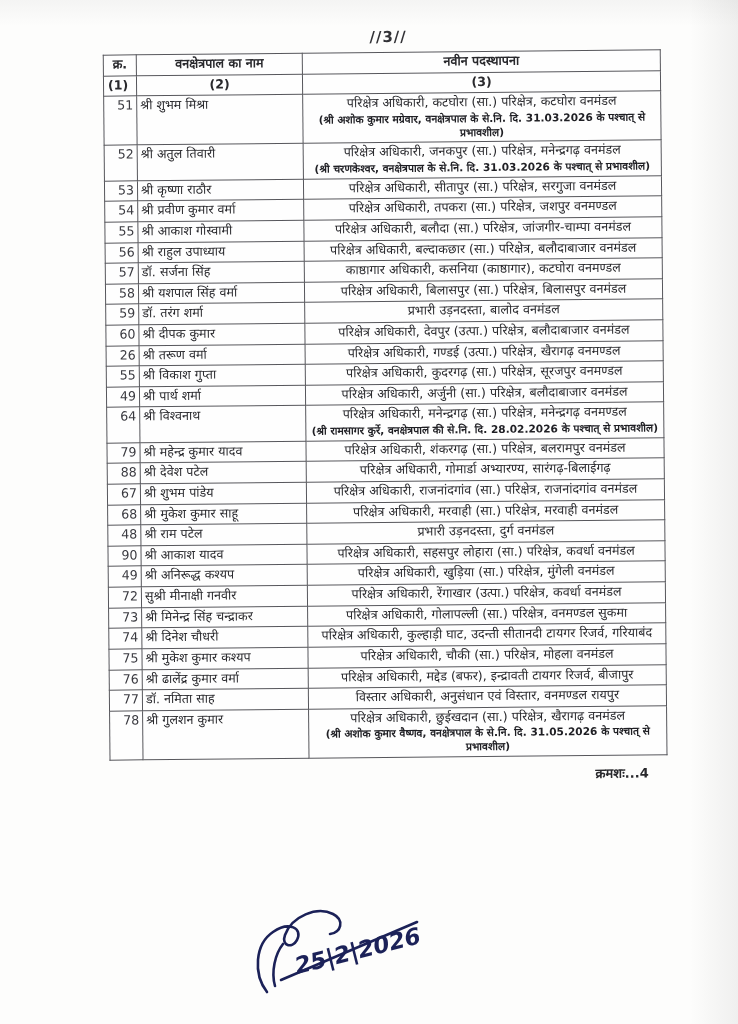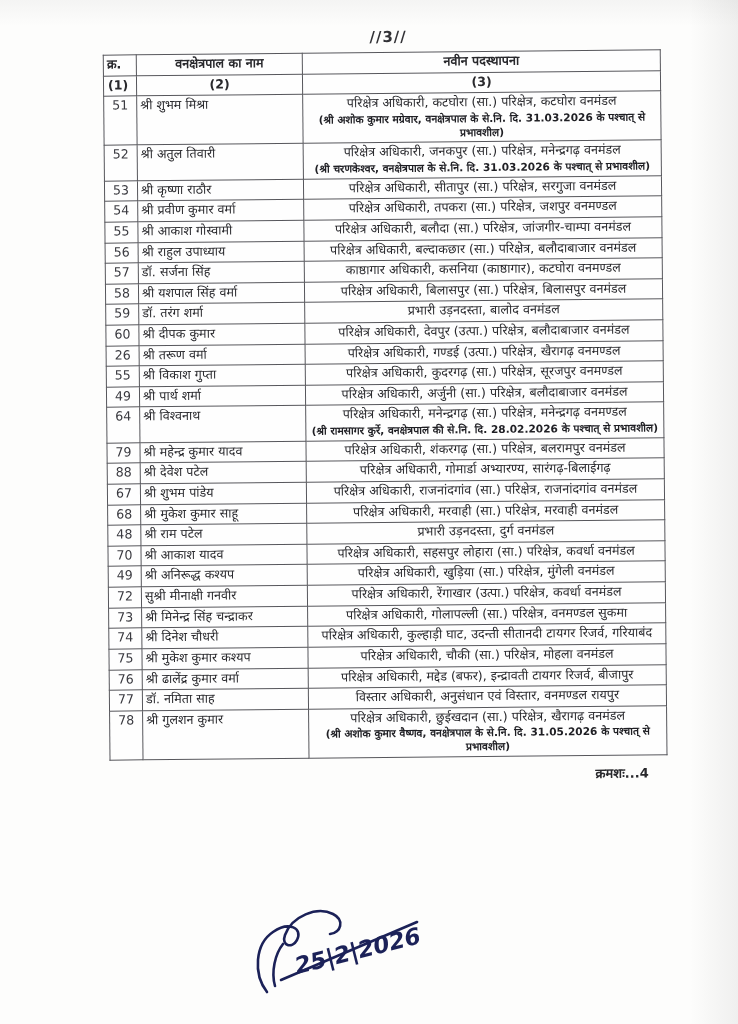--- a/index.html
+++ b/index.html
@@ -41,25 +41,25 @@
     border:1.4px solid #57575c;
     padding:1px 3px 2px 3px;
     font-size:12.6px;line-height:1.32;
     vertical-align:top;
     word-wrap:break-word;
   }
   col.c-sr{width:33px;}
   col.c-name{width:166px;}
   col.c-post{width:358px;}
   th{font-weight:bold;color:#29292d;}
-  .th-sr{text-align:left;padding-left:5px;}
+  .th-sr{text-align:center;padding-left:5px;}
   .th-name,.th-post{text-align:center;}
   .sub th{font-weight:bold;text-align:center;padding:0 2px 1px 2px;}
   .sub .th-sr{text-align:left;padding-left:4px;}
-  td.sr{text-align:center;padding-left:4px;color:#3a3a40;}
+  td.sr{text-align:right;padding-left:4px;color:#3a3a40;}
   td.name{text-align:left;padding-left:5px;}
   td.post{text-align:center;}
   .note{
     display:block;font-size:10.6px;font-weight:bold;line-height:1.3;
     text-align:center;color:#1f1f24;margin-top:1px;
   }
   .continuation{
     width:557px;margin:8px 0 0 103px;text-align:right;
     padding-right:18px;box-sizing:border-box;
     font-weight:bold;font-size:13px;color:#28282c;
@@ -189,21 +189,21 @@
       <td class="sr">68</td>
       <td class="name">श्री मुकेश कुमार साहू</td>
       <td class="post"><span>परिक्षेत्र अधिकारी, मरवाही (सा.) परिक्षेत्र, मरवाही वनमंडल</span></td>
     </tr>
         <tr>
       <td class="sr">48</td>
       <td class="name">श्री राम पटेल</td>
       <td class="post"><span>प्रभारी उड़नदस्ता, दुर्ग वनमंडल</span></td>
     </tr>
         <tr>
-      <td class="sr">70</td>
+      <td class="sr">90</td>
       <td class="name">श्री आकाश यादव</td>
       <td class="post"><span>परिक्षेत्र अधिकारी, सहसपुर लोहारा (सा.) परिक्षेत्र, कवर्धा वनमंडल</span></td>
     </tr>
         <tr>
       <td class="sr">49</td>
       <td class="name">श्री अनिरूद्ध कश्यप</td>
       <td class="post"><span>परिक्षेत्र अधिकारी, खुड़िया (सा.) परिक्षेत्र, मुंगेली वनमंडल</span></td>
     </tr>
         <tr>
       <td class="sr">72</td>

